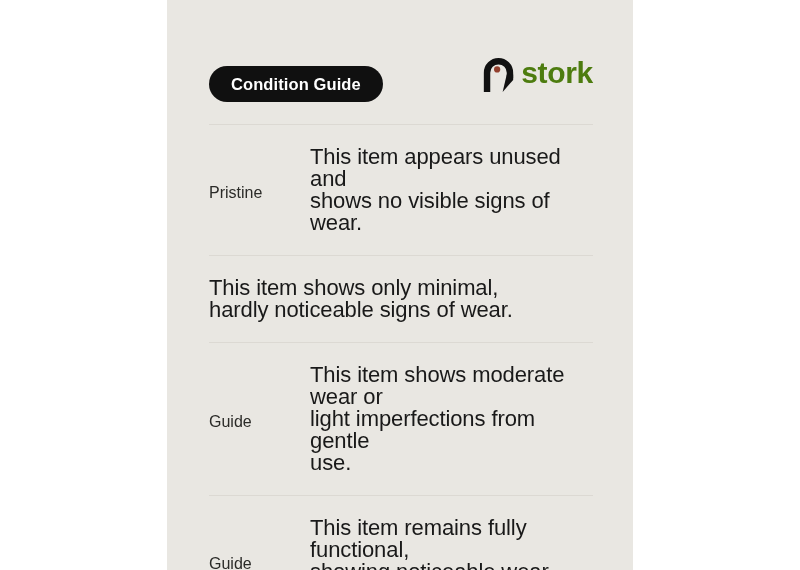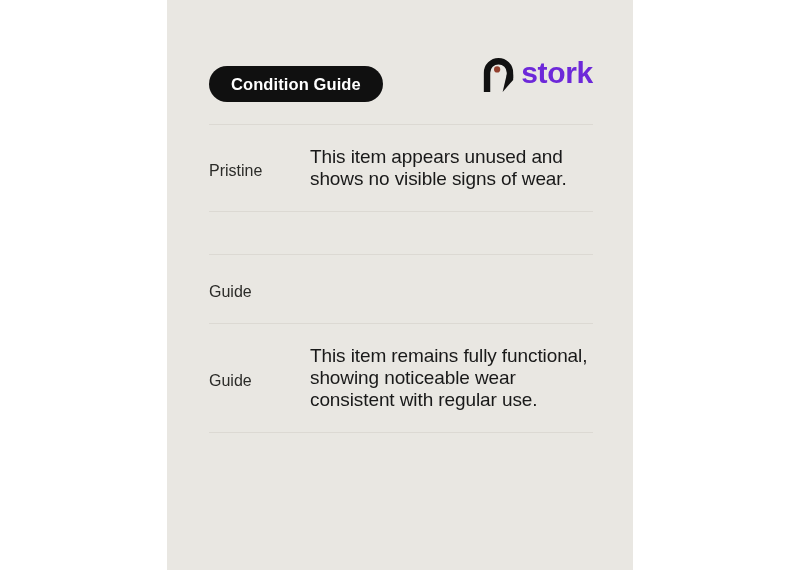--- a/index.html
+++ b/index.html
@@ -48,21 +48,21 @@
   }
   .logo {
     display: flex;
     align-items: center;
     gap: 6px;
   }
   .logo-icon { display: block; }
   .logo-text {
     font-size: 30px;
     font-weight: 600;
-    color: #6d28d9;
+    color: #4d7c0f;
     letter-spacing: -0.3px;
     line-height: 1;
     padding-bottom: 3px;
   }
   .cond-table {
     margin-top: 32px;
   }
   .cond-row {
     display: flex;
     align-items: center;
@@ -75,21 +75,21 @@
   .cond-label {
     width: 101px;
     flex: 0 0 101px;
     font-size: 16px;
     font-weight: 500;
     color: #2B2B28;
     line-height: 20px;
     margin-top: 6px;
   }
   .cond-desc {
-    font-size: 19px;
+    font-size: 22px;
     font-weight: 500;
     color: #191919;
     line-height: 22px;
     white-space: pre-line;
     letter-spacing: -0.1px;
   }
 </style>
 </head>
 <body>
 
@@ -113,24 +113,29 @@
 
     <div class="cond-table">
 
       <div class="cond-row">
         <div class="cond-label">Pristine</div>
         <div class="cond-desc">This item appears unused and
 shows no visible signs of wear.</div>
       </div>
 
       <div class="cond-row">
+        <div class="cond-desc">This item shows only minimal,
+hardly noticeable signs of wear.</div>
       </div>
 
       <div class="cond-row">
         <div class="cond-label">Guide</div>
+        <div class="cond-desc">This item shows moderate wear or
+light imperfections from gentle
+use.</div>
       </div>
 
       <div class="cond-row">
         <div class="cond-label">Guide</div>
         <div class="cond-desc">This item remains fully functional,
 showing noticeable wear
 consistent with regular use.</div>
       </div>
 
     </div>

